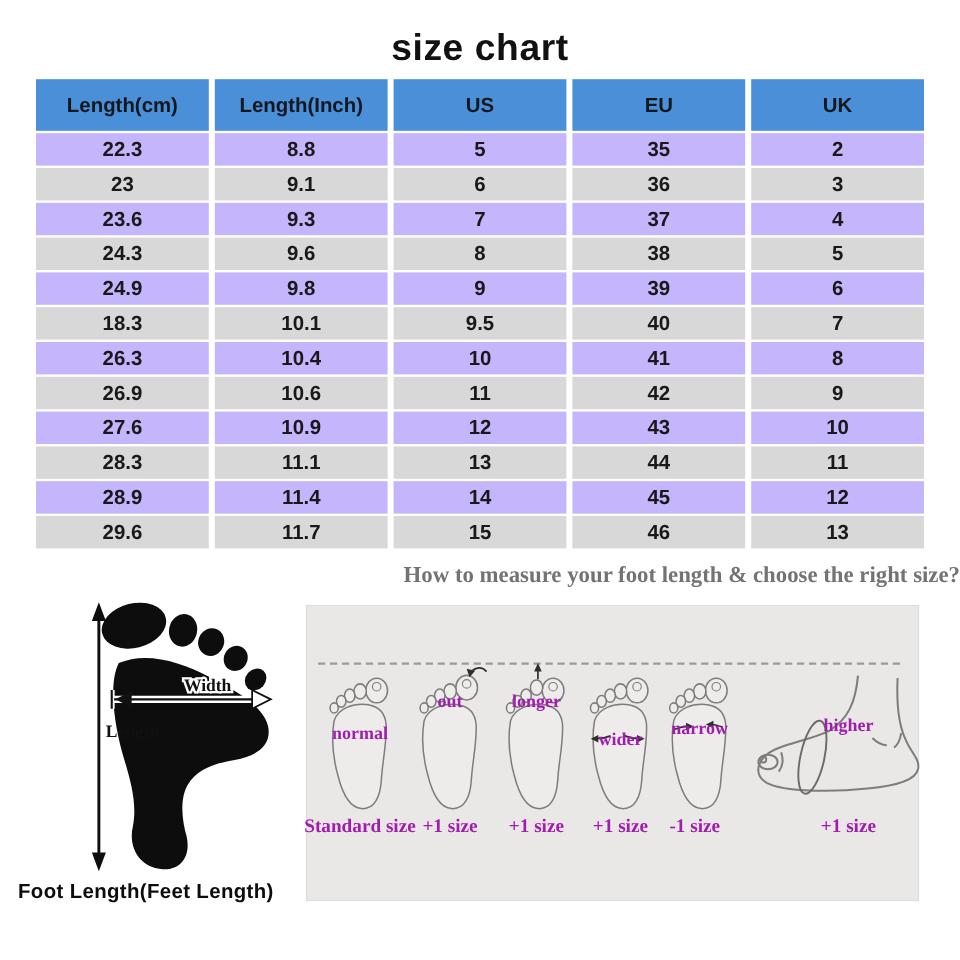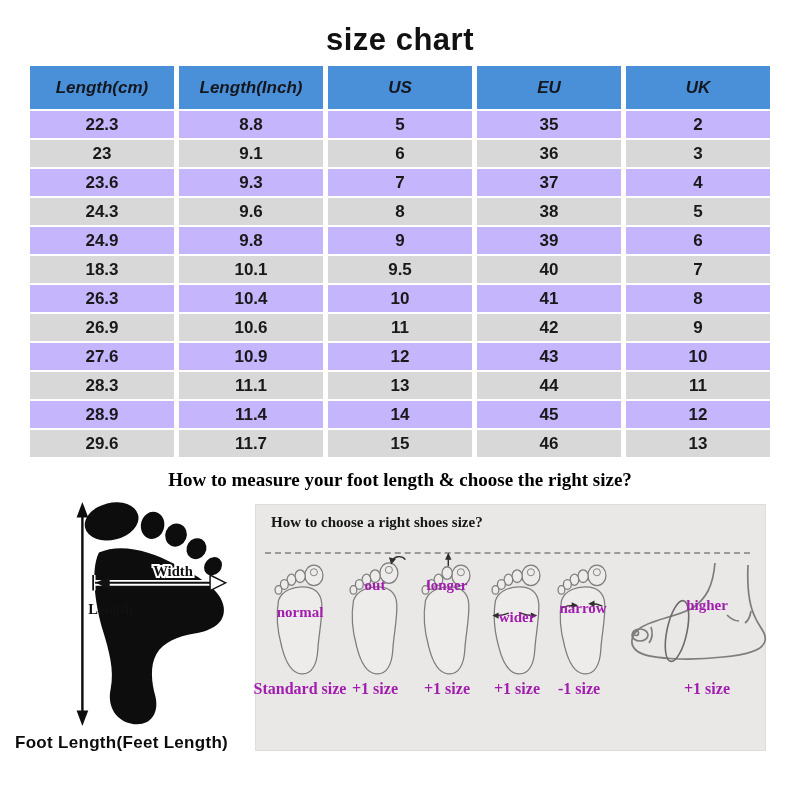--- a/index.html
+++ b/index.html
@@ -14,30 +14,30 @@
     position:absolute;top:22px;left:0;width:100%;box-sizing:border-box;
     text-align:center;
     font-size:31px;font-weight:bold;color:#111;letter-spacing:.5px;
   }
   table.size-table{
     position:absolute;top:64px;left:25px;width:750px;
     border-collapse:separate;border-spacing:5px 2px;table-layout:fixed;
   }
   table.size-table th{
     background:var(--blue);height:41px;
-    font-size:17px;font-weight:bold;color:#14171d;font-style:italic;
+    font-size:17px;font-weight:bold;color:#14171d;
   }
   table.size-table td{
     background:#c4b5fd;height:25px;text-align:center;
     font-size:17px;font-weight:bold;color:var(--ink);
   }
   table.size-table tbody tr:nth-child(even) td{background:var(--row-gray);}
   .measure-heading{
-    position:absolute;top:469px;left:0;width:100%;text-align:center;
-    font-family:"Liberation Serif",serif;font-weight:bold;font-size:19px;color:#000000;
+    position:absolute;top:469px;left:0;width:100%;text-align:right;
+    font-family:"Liberation Serif",serif;font-weight:bold;font-size:19px;color:#737373;
   }
   .footprint{position:absolute;left:58px;top:498px;width:195px;height:232px;}
   .footprint svg{width:100%;height:100%;}
   .fp-text{font-family:"Liberation Serif",serif;font-weight:bold;font-size:15px;fill:#111;}
   .halo{stroke:#fff;stroke-width:4px;paint-order:stroke;}
   .caption{
     position:absolute;left:15px;top:733px;width:262px;text-align:left;
     font-size:17px;font-weight:bold;color:#0c0c0c;letter-spacing:.3px;
   }
   .panel{
@@ -200,21 +200,20 @@
       <polygon points="172,87 156,79 156,95" fill="#fff" stroke="#111" stroke-width="1.5"></polygon>
     </g>
     <text class="fp-text" x="31" y="119">Length</text>
     <text class="fp-text halo" x="118" y="80" text-anchor="middle">Width</text>
   </svg>
 </div>
 
 <div class="caption">Foot Length(Feet Length)</div>
 
 <div class="panel">
-  <div class="panel-title">How to choose a right shoes size?</div>
   <div class="dash"></div>
 <div class="foot-fig f0">
       <svg viewBox="0 -16 80 162" width="63" height="140">
         <path class="sole" d="M12,48 C9,66 11,88 16,106 C21,126 28,140 41,141 C55,142 61,128 62,110 C63,92 68,70 67,52 C66,40 60,33 48,31 C32,29 16,35 12,48 Z"></path>
         <ellipse class="toe" cx="57" cy="16" rx="11.5" ry="13"></ellipse>
         <circle class="nail" cx="57" cy="12" r="4.5"></circle>
         <ellipse class="toe" cx="39.5" cy="17" rx="6.5" ry="8"></ellipse>
         <ellipse class="toe" cx="28.5" cy="21.5" rx="5.5" ry="7"></ellipse>
         <ellipse class="toe" cx="19.5" cy="27.5" rx="5" ry="6.2"></ellipse>
         <ellipse class="toe" cx="12" cy="34.5" rx="4.3" ry="5.4"></ellipse>

